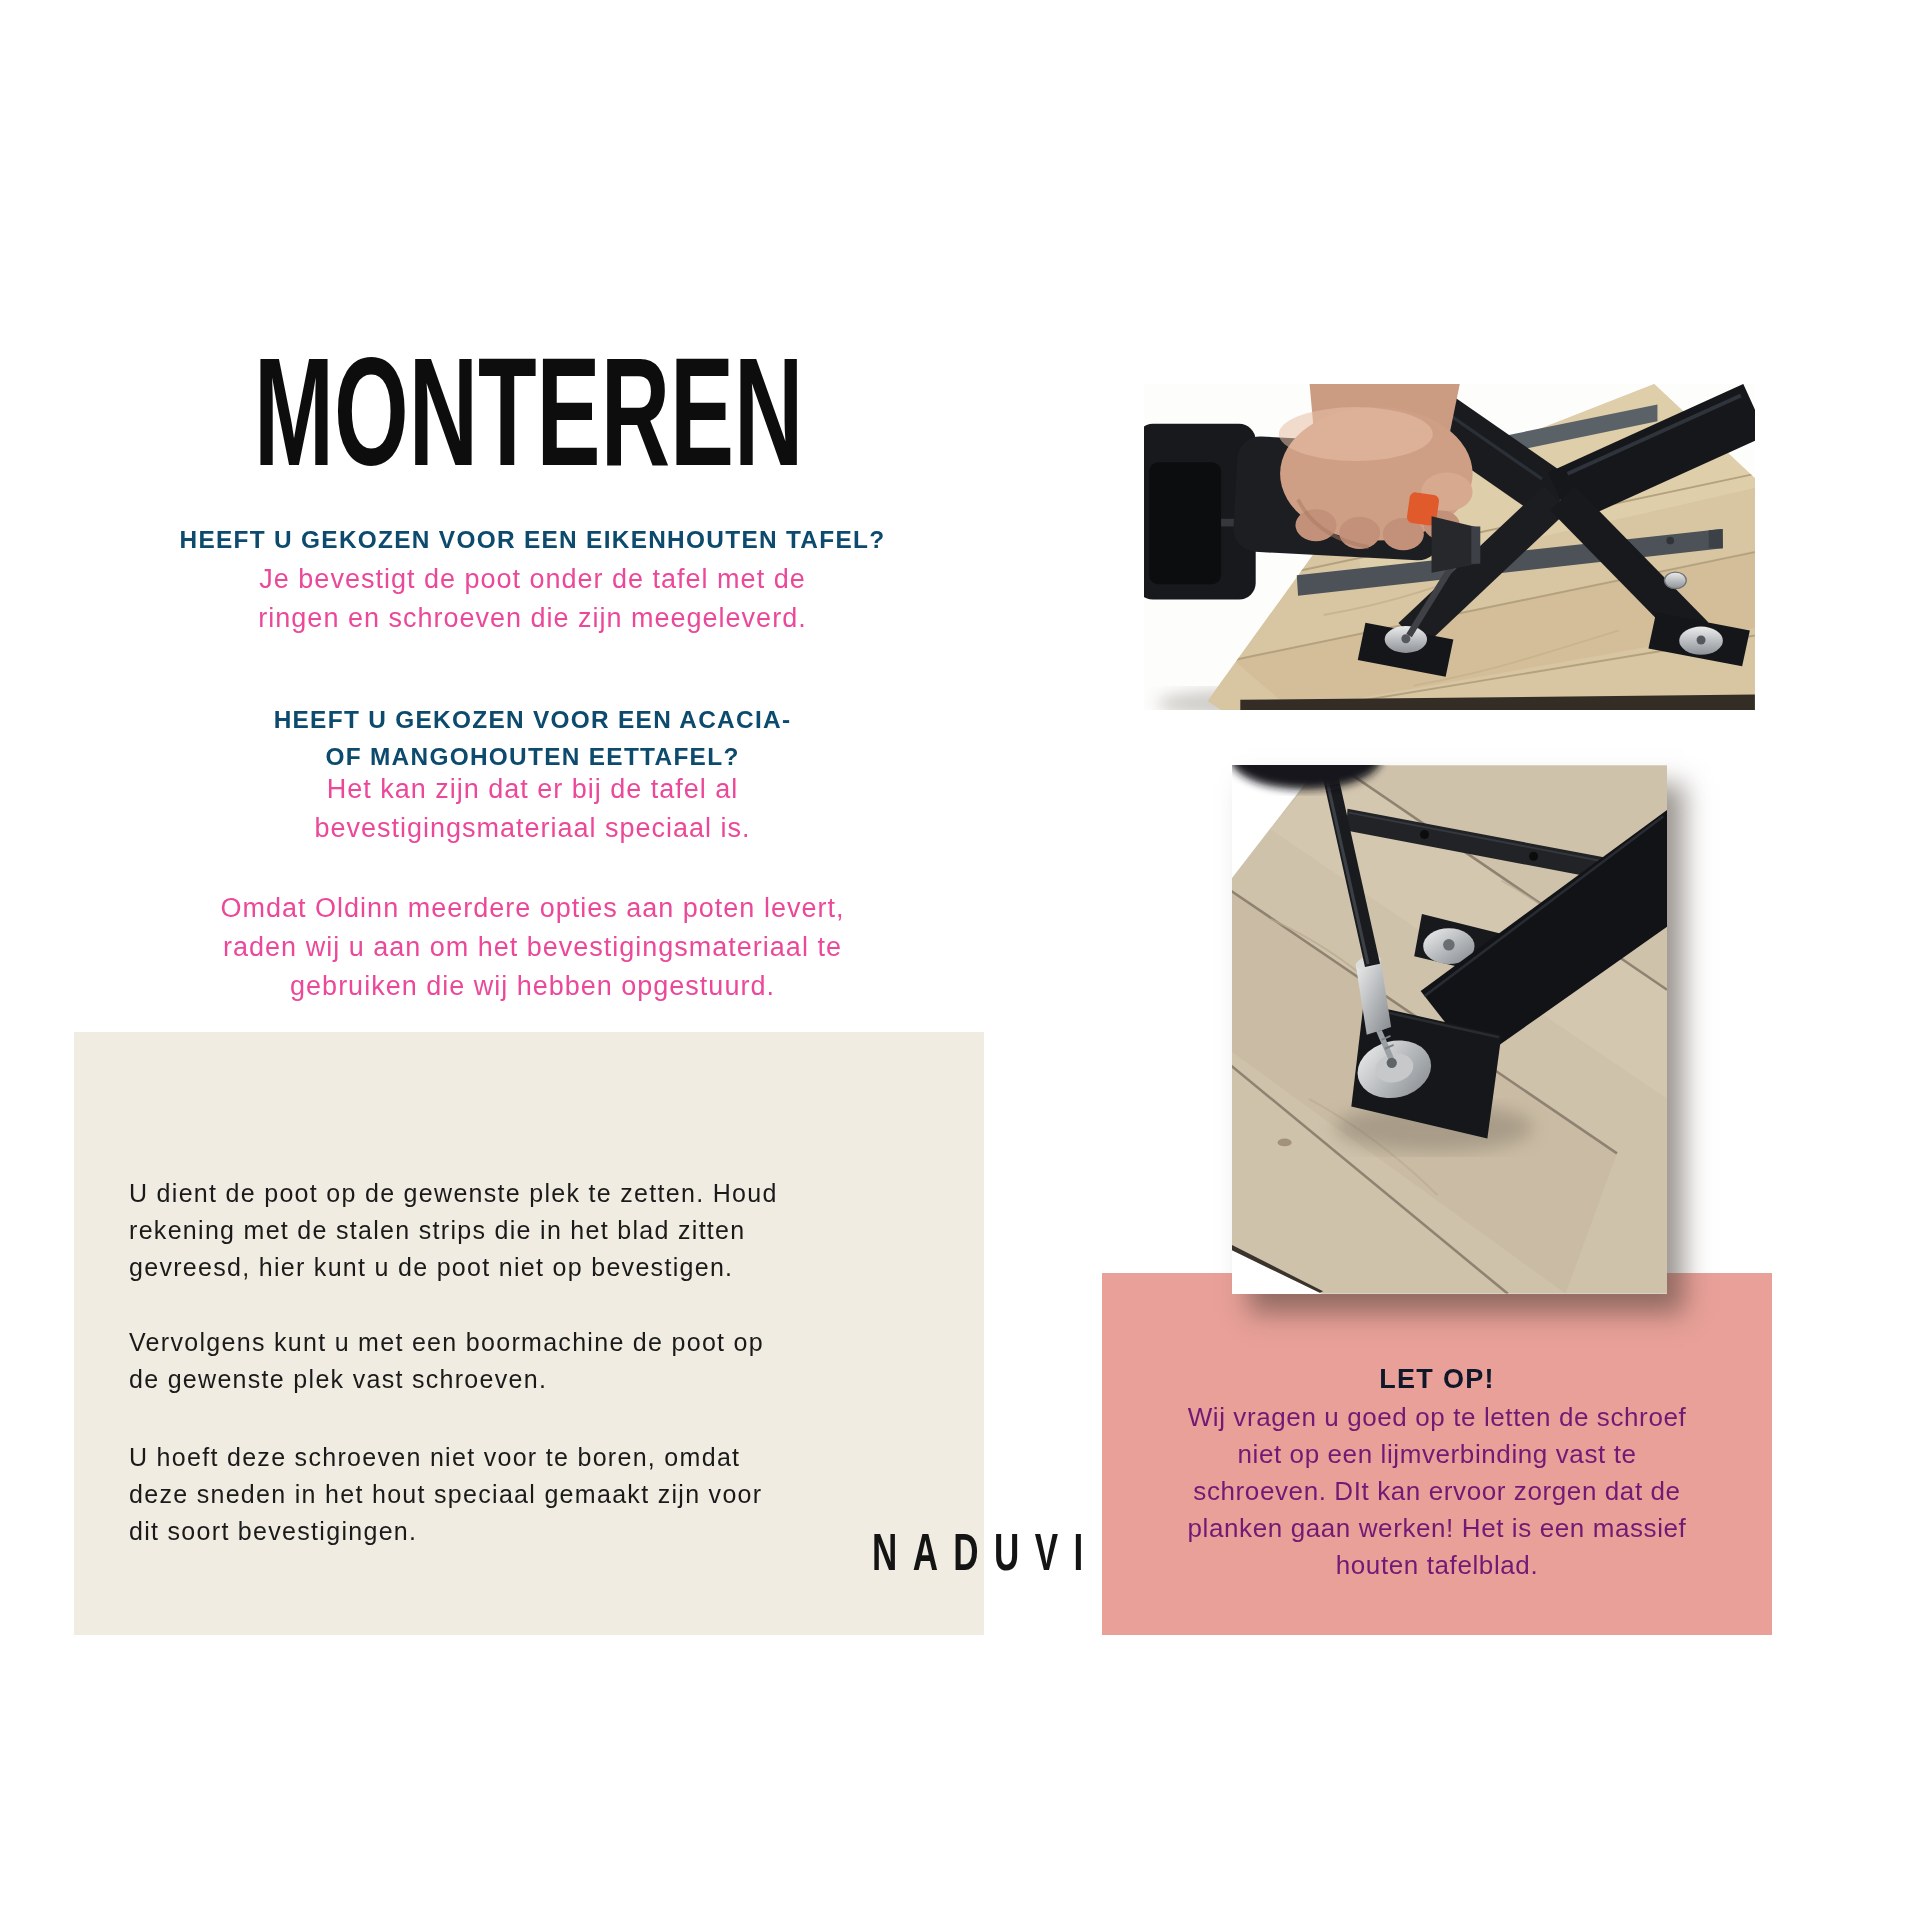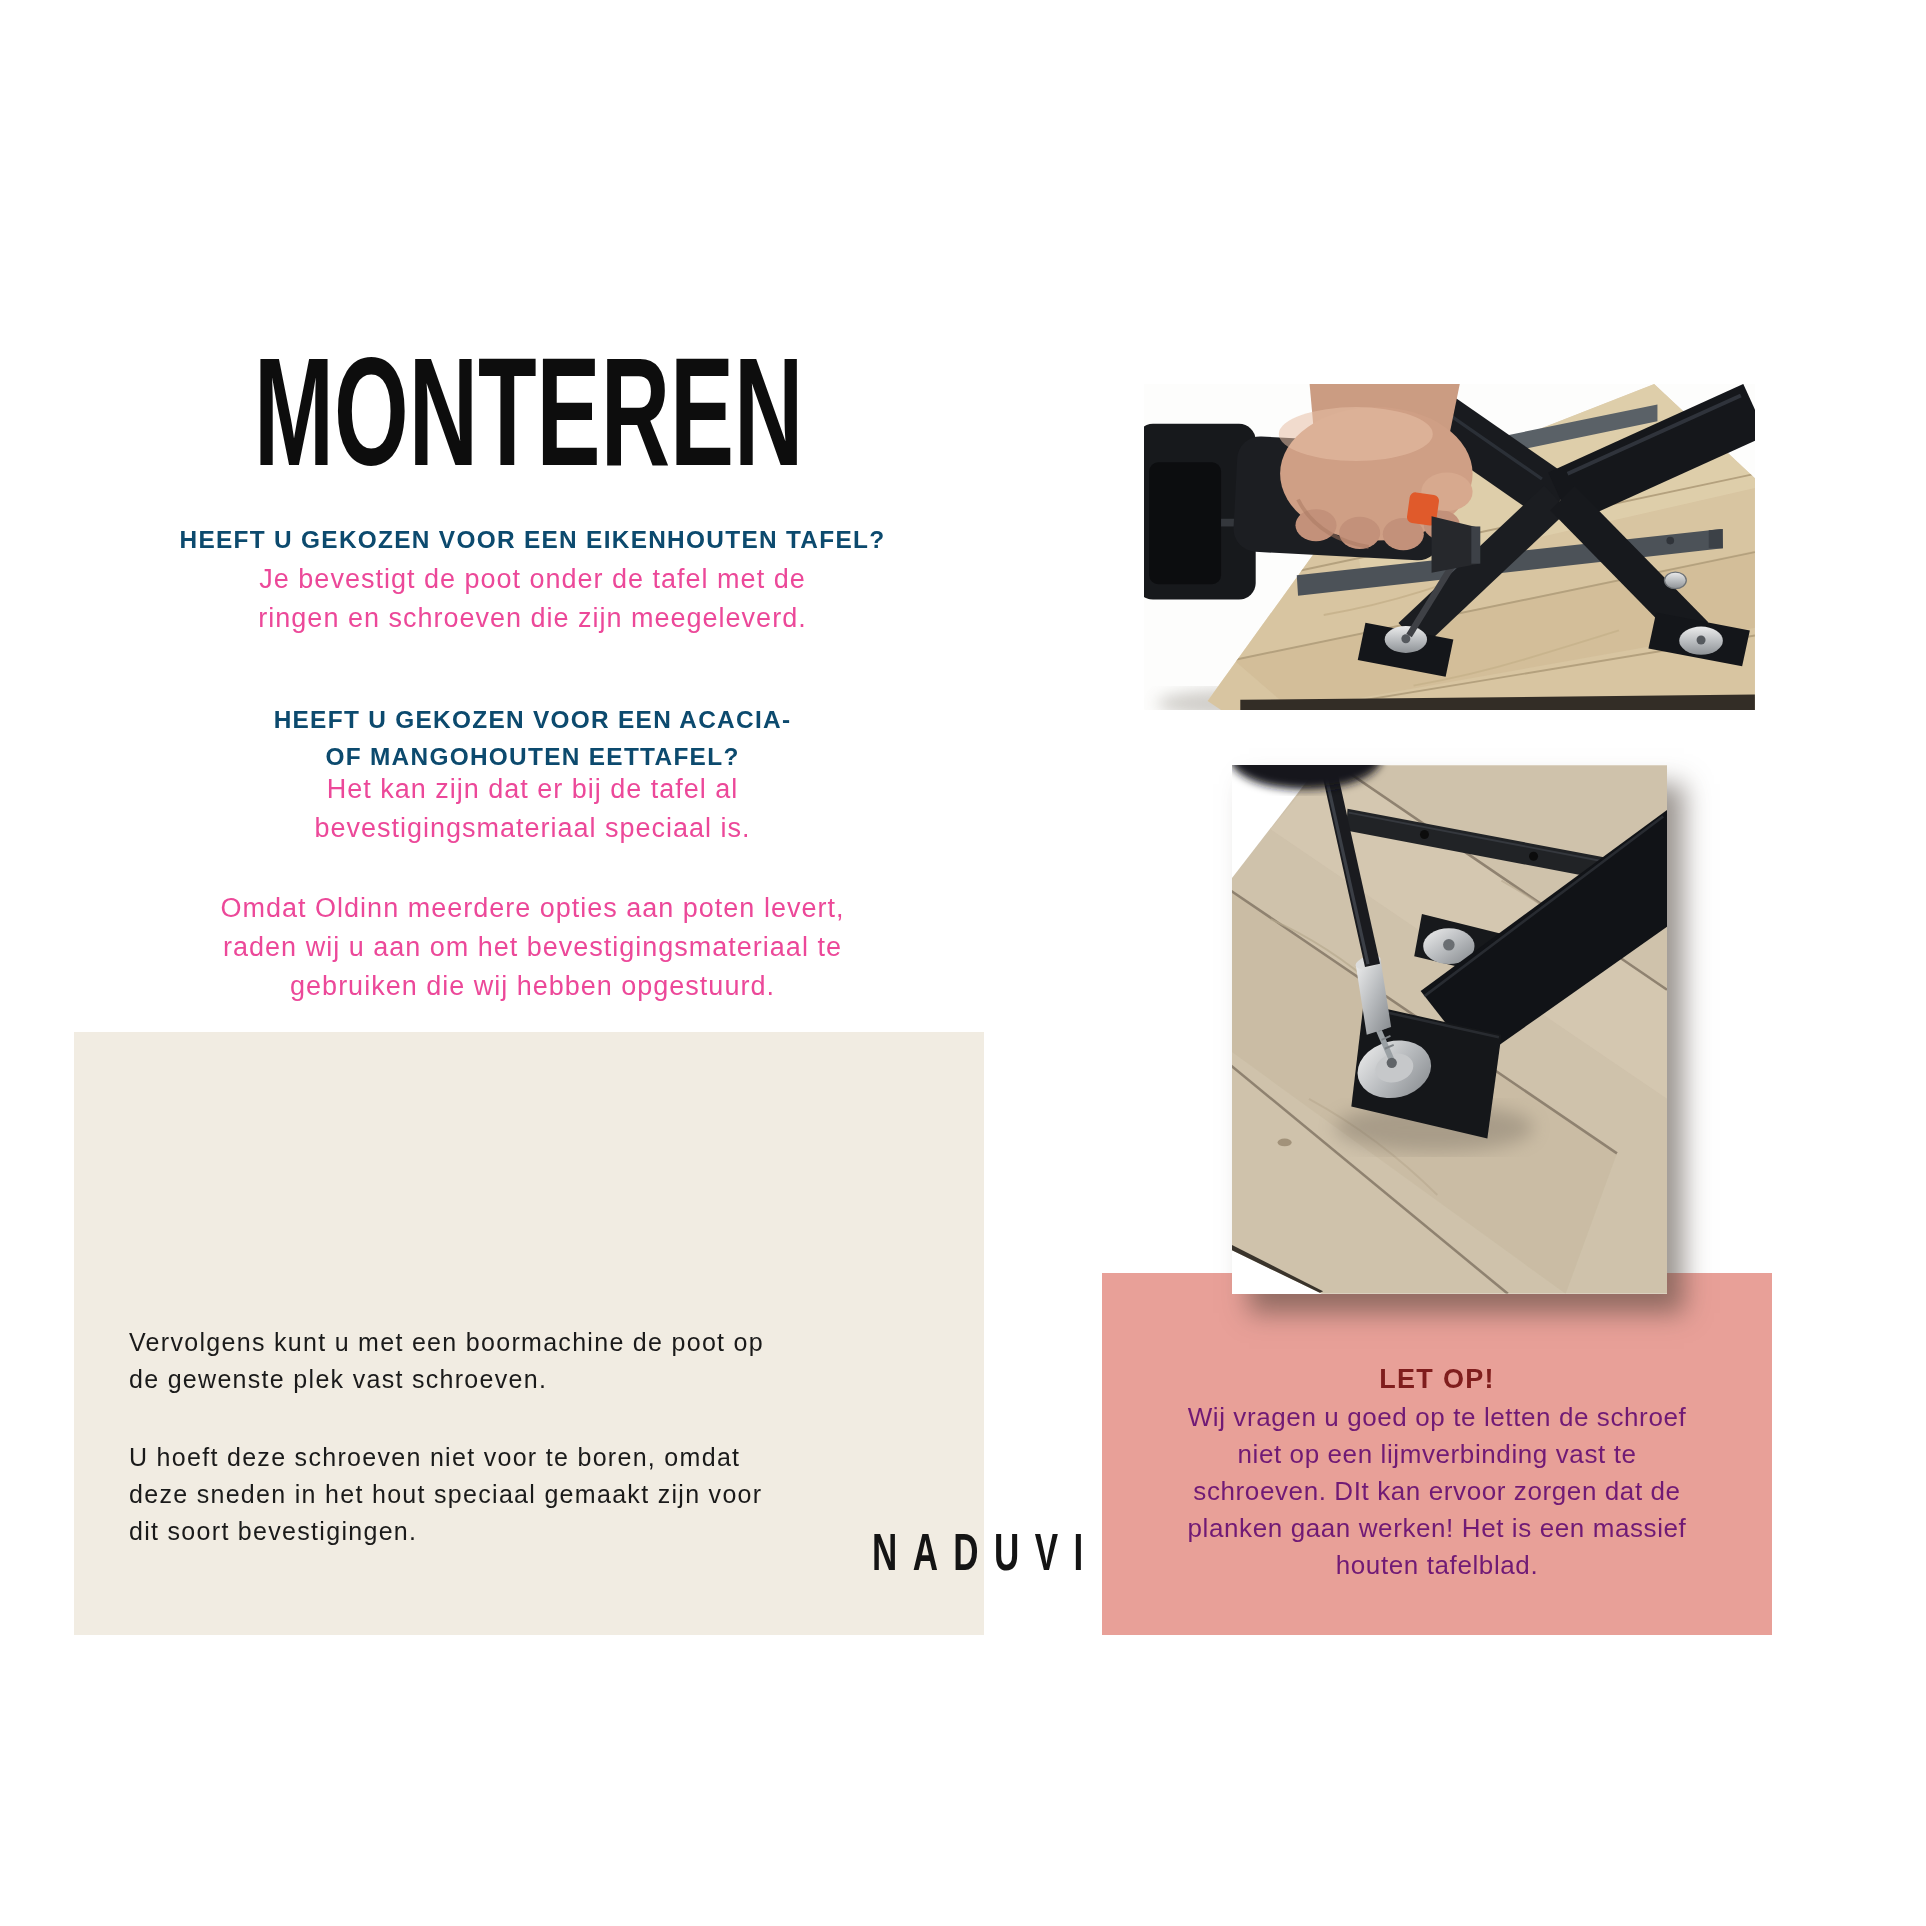--- a/index.html
+++ b/index.html
@@ -50,21 +50,21 @@
   #photo-screw{left:1232px;top:765px;width:435px;height:529px;z-index:3;
     box-shadow:16.7px 19px 24.4px rgba(74,63,55,0.55);}
   .photo svg{display:block;width:100%;height:100%;}
   
   #warning-box{
     left:1102px;top:1273px;width:670px;height:362px;z-index:1;
     background:var(--pink,#e8a098);
   }
   #warning-heading{
     left:0;top:90px;width:100%;text-align:center;
-    font-size:27px;font-weight:700;letter-spacing:1.3px;line-height:32px;color:#7f1d1d;
+    font-size:27px;font-weight:700;letter-spacing:1.3px;line-height:32px;color:#0f172a;
   }
   #warning-body{
     left:13px;top:126px;width:644px;text-align:center;white-space:pre-line;
     font-size:26px;font-weight:400;letter-spacing:0.6px;line-height:37px;color:#701a75;
   }
 </style>
 </head>
 <body>
 
 <div id="stage">
@@ -78,20 +78,23 @@
   <div id="section2-heading" class="abs leftcol lead-head">HEEFT U GEKOZEN VOOR EEN ACACIA-
 OF MANGOHOUTEN EETTAFEL?</div>
   <div id="section2-body" class="abs leftcol lead-body">Het kan zijn dat er bij de tafel al
 bevestigingsmateriaal speciaal is.</div>
 
   <div id="section3-body" class="abs leftcol lead-body">Omdat Oldinn meerdere opties aan poten levert,
 raden wij u aan om het bevestigingsmateriaal te
 gebruiken die wij hebben opgestuurd.</div>
 
   <div id="montage-box" class="abs">
+    <div id="montage-par-1" class="abs montage-par">U dient de poot op de gewenste plek te zetten. Houd
+rekening met de stalen strips die in het blad zitten
+gevreesd, hier kunt u de poot niet op bevestigen.</div>
     <div id="montage-par-2" class="abs montage-par">Vervolgens kunt u met een boormachine de poot op
 de gewenste plek vast schroeven.</div>
     <div id="montage-par-3" class="abs montage-par">U hoeft deze schroeven niet voor te boren, omdat
 deze sneden in het hout speciaal gemaakt zijn voor
 dit soort bevestigingen.</div>
   </div>
 
   <div id="brand-logo" class="abs">NADUVI</div>
 
   <div id="warning-box" class="abs">

